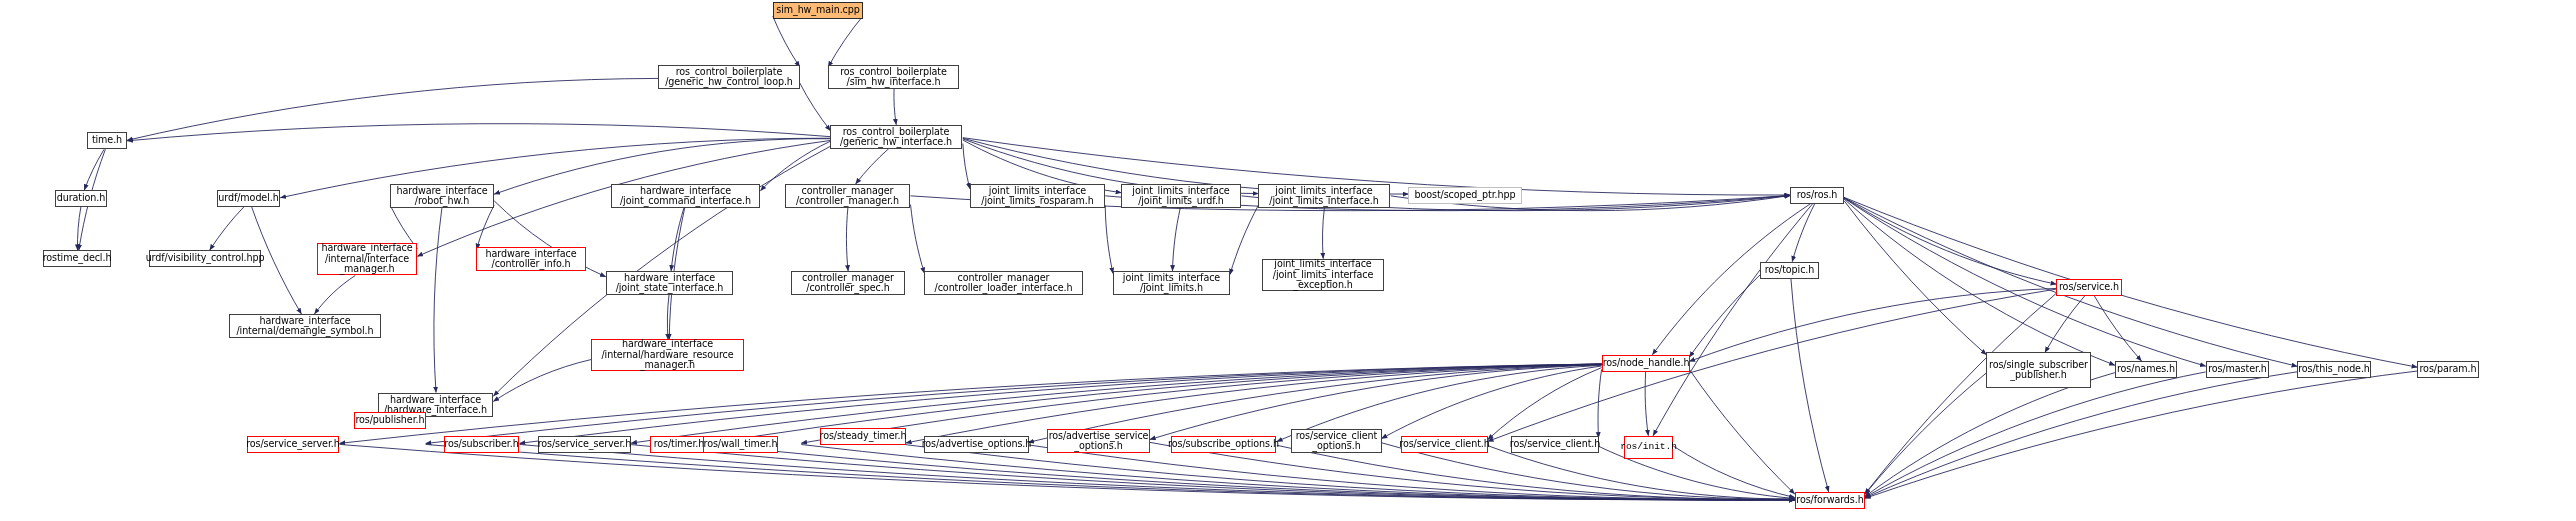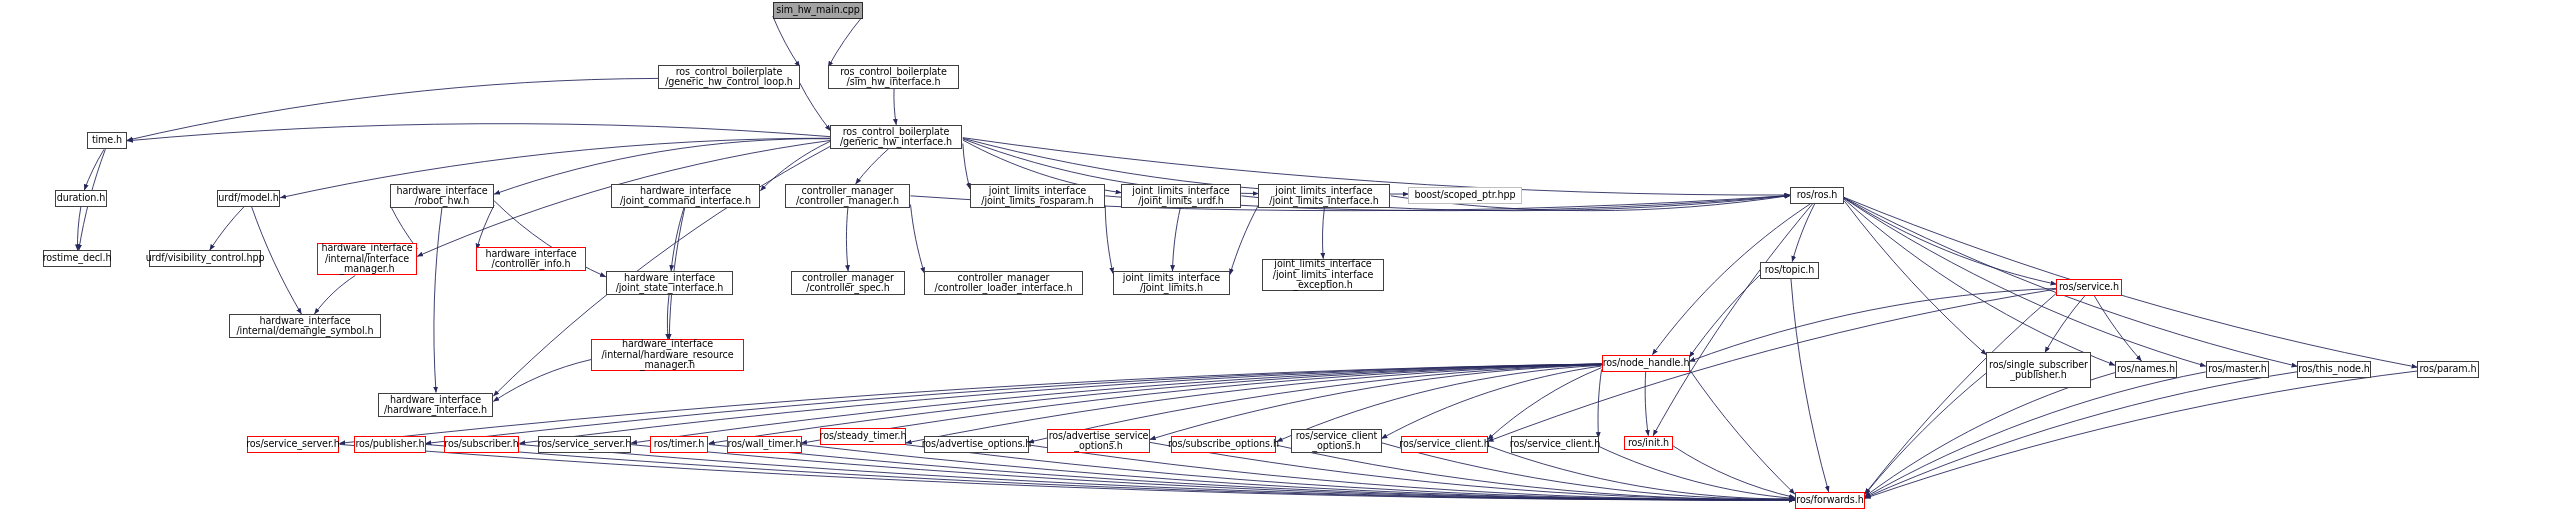--- a/index.html
+++ b/index.html
@@ -22,21 +22,21 @@
     text-align:center;
     background:#ffffff;
     border:0.8px solid #404040;
     color:#000000;
     font-size:9.6px;
     line-height:10.4px;
     letter-spacing:-0.1px;
     white-space:pre;
     z-index:5;
   }
-  .node.root{background:#a3a3a3;border:0.8px solid #2b2b2b;}
+  .node.root{background:#fdba74;border:0.8px solid #2b2b2b;}
   .node.red{border:0.8px solid #ff0000;}
   .node.grey{border:0.8px solid #c0c0c0;color:#000;}
   .node span{display:block;}
 </style>
 </head>
 <body>
 
 <div id="graph">
   <svg id="edges" xmlns="http://www.w3.org/2000/svg" viewBox="0 0 3347 677" width="2576" height="521">
     <defs>
@@ -191,31 +191,31 @@
       <div class="node" style="left: 1760px; top: 262px; width: 59px; height: 17px;"><span>ros/topic.h</span></div>
       <div class="node red" style="left: 2056px; top: 279px; width: 66px; height: 17px;"><span>ros/service.h</span></div>
       <div class="node" style="left: 1986px; top: 352px; width: 105px; height: 36px;"><span>ros/single_subscriber
 _publisher.h</span></div>
       <div class="node" style="left: 2115px; top: 361px; width: 62px; height: 17px;"><span>ros/names.h</span></div>
       <div class="node" style="left: 2206px; top: 361px; width: 63px; height: 17px;"><span>ros/master.h</span></div>
       <div class="node" style="left: 2297px; top: 361px; width: 74px; height: 17px;"><span>ros/this_node.h</span></div>
       <div class="node" style="left: 2417px; top: 361px; width: 62px; height: 17px;"><span>ros/param.h</span></div>
       <div class="node red" style="left: 1602px; top: 355px; width: 88px; height: 17px;"><span>ros/node_handle.h</span></div>
       <div class="node red" style="left: 247px; top: 436px; width: 92px; height: 17px;"><span>ros/service_server.h</span></div>
-      <div class="node red" style="left: 354px; top: 436px; width: 72px; height: 17px;"><span>ros/publisher.h</span></div>
+      <div class="node red" style="left: 354px; top: 412px; width: 72px; height: 17px;"><span>ros/publisher.h</span></div>
       <div class="node red" style="left: 444px; top: 436px; width: 75px; height: 17px;"><span>ros/subscriber.h</span></div>
       <div class="node" style="left: 538px; top: 436px; width: 93px; height: 17px;"><span>ros/service_server.h</span></div>
       <div class="node red" style="left: 650px; top: 436px; width: 58px; height: 17px;"><span>ros/timer.h</span></div>
-      <div class="node red" style="left: 727px; top: 436px; width: 75px; height: 17px;"><span>ros/wall_timer.h</span></div>
+      <div class="node red" style="left: 703px; top: 436px; width: 75px; height: 17px;"><span>ros/wall_timer.h</span></div>
       <div class="node red" style="left: 820px; top: 428px; width: 86px; height: 17px;"><span>ros/steady_timer.h</span></div>
       <div class="node" style="left: 924px; top: 436px; width: 105px; height: 17px;"><span>ros/advertise_options.h</span></div>
       <div class="node red" style="left: 1047px; top: 429px; width: 103px; height: 24px;"><span>ros/advertise_service
 _options.h</span></div>
       <div class="node red" style="left: 1171px; top: 436px; width: 105px; height: 17px;"><span>ros/subscribe_options.h</span></div>
       <div class="node" style="left: 1291px; top: 429px; width: 91px; height: 24px;"><span>ros/service_client
 _options.h</span></div>
       <div class="node red" style="left: 1401px; top: 436px; width: 87px; height: 17px;"><span>ros/service_client.h</span></div>
       <div class="node" style="left: 1511px; top: 436px; width: 88px; height: 17px;"><span>ros/service_client.h</span></div>
-      <div class="node red" style="left: 1624px; top: 436px; width: 49px; height: 14px;"><span>ros/init.h</span></div>
+      <div class="node red" style="left: 1624px; top: 436px; width: 49px; height: 23px; font-family: Liberation Mono, monospace;"><span>ros/init.h</span></div>
       <div class="node red" style="left: 1795px; top: 492px; width: 70px; height: 17px;"><span>ros/forwards.h</span></div>
     </div>
 </div>
 
 
 </body></html>

